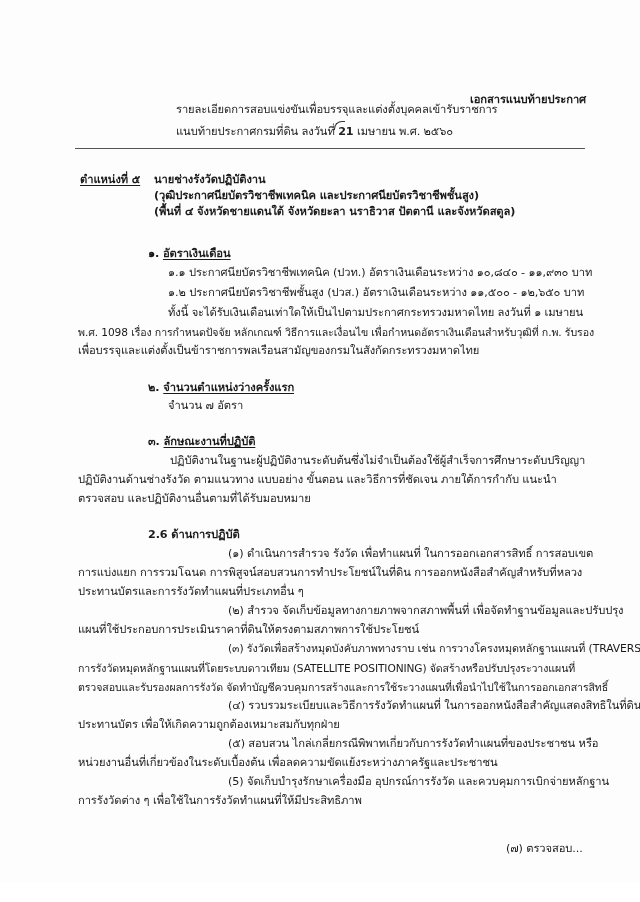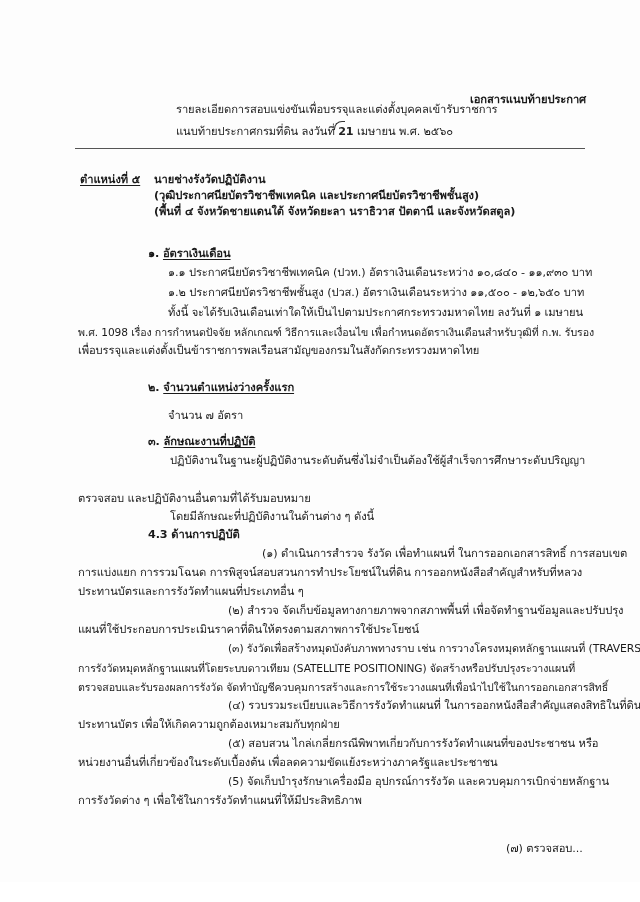--- a/index.html
+++ b/index.html
@@ -42,32 +42,32 @@
   <div class="ln" style="left:168px; top:265px;">๑.๑  ประกาศนียบัตรวิชาชีพเทคนิค (ปวท.) อัตราเงินเดือนระหว่าง ๑๐,๘๔๐ - ๑๑,๙๓๐ บาท</div>
   <div class="ln" style="left:168px; top:285px;">๑.๒  ประกาศนียบัตรวิชาชีพชั้นสูง (ปวส.) อัตราเงินเดือนระหว่าง ๑๑,๕๐๐ - ๑๒,๖๕๐ บาท</div>
   <div class="ln" style="left:168px; top:305px;">ทั้งนี้ จะได้รับเงินเดือนเท่าใดให้เป็นไปตามประกาศกระทรวงมหาดไทย ลงวันที่ ๑ เมษายน</div>
   <div class="ln" style="left:78px; top:324px; font-size:10.6px;">พ.ศ. 1098 เรื่อง การกำหนดปัจจัย หลักเกณฑ์ วิธีการและเงื่อนไข เพื่อกำหนดอัตราเงินเดือนสำหรับวุฒิที่ ก.พ. รับรอง</div>
   <div class="ln" style="left:78px; top:343px;">เพื่อบรรจุและแต่งตั้งเป็นข้าราชการพลเรือนสามัญของกรมในสังกัดกระทรวงมหาดไทย</div>
 
   <div class="ln b" style="left:148px; top:380px;">
     <span>๒.</span>
     <span class="u">จำนวนตำแหน่งว่างครั้งแรก</span>
   </div>
-  <div class="ln" style="left:168px; top:408px;">จำนวน  ๗  อัตรา</div>
+  <div class="ln" style="left:168px; top:398px;">จำนวน  ๗  อัตรา</div>
 
   <div class="ln b" style="left:148px; top:434px;">
     <span>๓.</span>
     <span class="u">ลักษณะงานที่ปฏิบัติ</span>
   </div>
   <div class="ln" style="left:170px; top:453px;">ปฏิบัติงานในฐานะผู้ปฏิบัติงานระดับต้นซึ่งไม่จำเป็นต้องใช้ผู้สำเร็จการศึกษาระดับปริญญา</div>
+  <div class="ln" style="left:78px; top:472px;">ปฏิบัติงานด้านช่างรังวัด ตามแนวทาง แบบอย่าง ขั้นตอน และวิธีการที่ชัดเจน ภายใต้การกำกับ แนะนำ</div>
   <div class="ln" style="left:78px; top:491px;">ตรวจสอบ และปฏิบัติงานอื่นตามที่ได้รับมอบหมาย</div>
-  <div class="ln" style="left:170px; top:509px;">โดยมีลักษณะที่ปฏิบัติงานในด้านต่าง ๆ ดังนี้</div>
-  <div class="ln b" style="left:148px; top:527px;">4.3 ด้านการปฏิบัติ</div>
+  <div class="ln b" style="left:148px; top:527px;">2.6 ด้านการปฏิบัติ</div>
 
-  <div class="ln" style="left:228px; top:546px;margin-left:34px;">(๑) ดำเนินการสำรวจ รังวัด เพื่อทำแผนที่ ในการออกเอกสารสิทธิ์ การสอบเขต</div>
+  <div class="ln" style="left:228px; top:546px;">(๑) ดำเนินการสำรวจ รังวัด เพื่อทำแผนที่ ในการออกเอกสารสิทธิ์ การสอบเขต</div>
   <div class="ln" style="left:78px; top:565px;">การแบ่งแยก การรวมโฉนด การพิสูจน์สอบสวนการทำประโยชน์ในที่ดิน การออกหนังสือสำคัญสำหรับที่หลวง</div>
   <div class="ln" style="left:78px; top:584px;">ประทานบัตรและการรังวัดทำแผนที่ประเภทอื่น ๆ</div>
 
   <div class="ln" style="left:228px; top:603px;">(๒) สำรวจ จัดเก็บข้อมูลทางกายภาพจากสภาพพื้นที่ เพื่อจัดทำฐานข้อมูลและปรับปรุง</div>
   <div class="ln" style="left:78px; top:622px;">แผนที่ใช้ประกอบการประเมินราคาที่ดินให้ตรงตามสภาพการใช้ประโยชน์</div>
 
   <div class="ln" style="left:228px; top:641px; font-size:10.8px;">(๓) รังวัดเพื่อสร้างหมุดบังคับภาพทางราบ เช่น การวางโครงหมุดหลักฐานแผนที่ (TRAVERSE)</div>
   <div class="ln" style="left:78px; top:679px; font-size:10.6px;">ตรวจสอบและรับรองผลการรังวัด จัดทำบัญชีควบคุมการสร้างและการใช้ระวางแผนที่เพื่อนำไปใช้ในการออกเอกสารสิทธิ์</div>
   <div class="ln" style="left:78px; top:660px; font-size:10.6px;">การรังวัดหมุดหลักฐานแผนที่โดยระบบดาวเทียม (SATELLITE POSITIONING) จัดสร้างหรือปรับปรุงระวางแผนที่</div>
 

